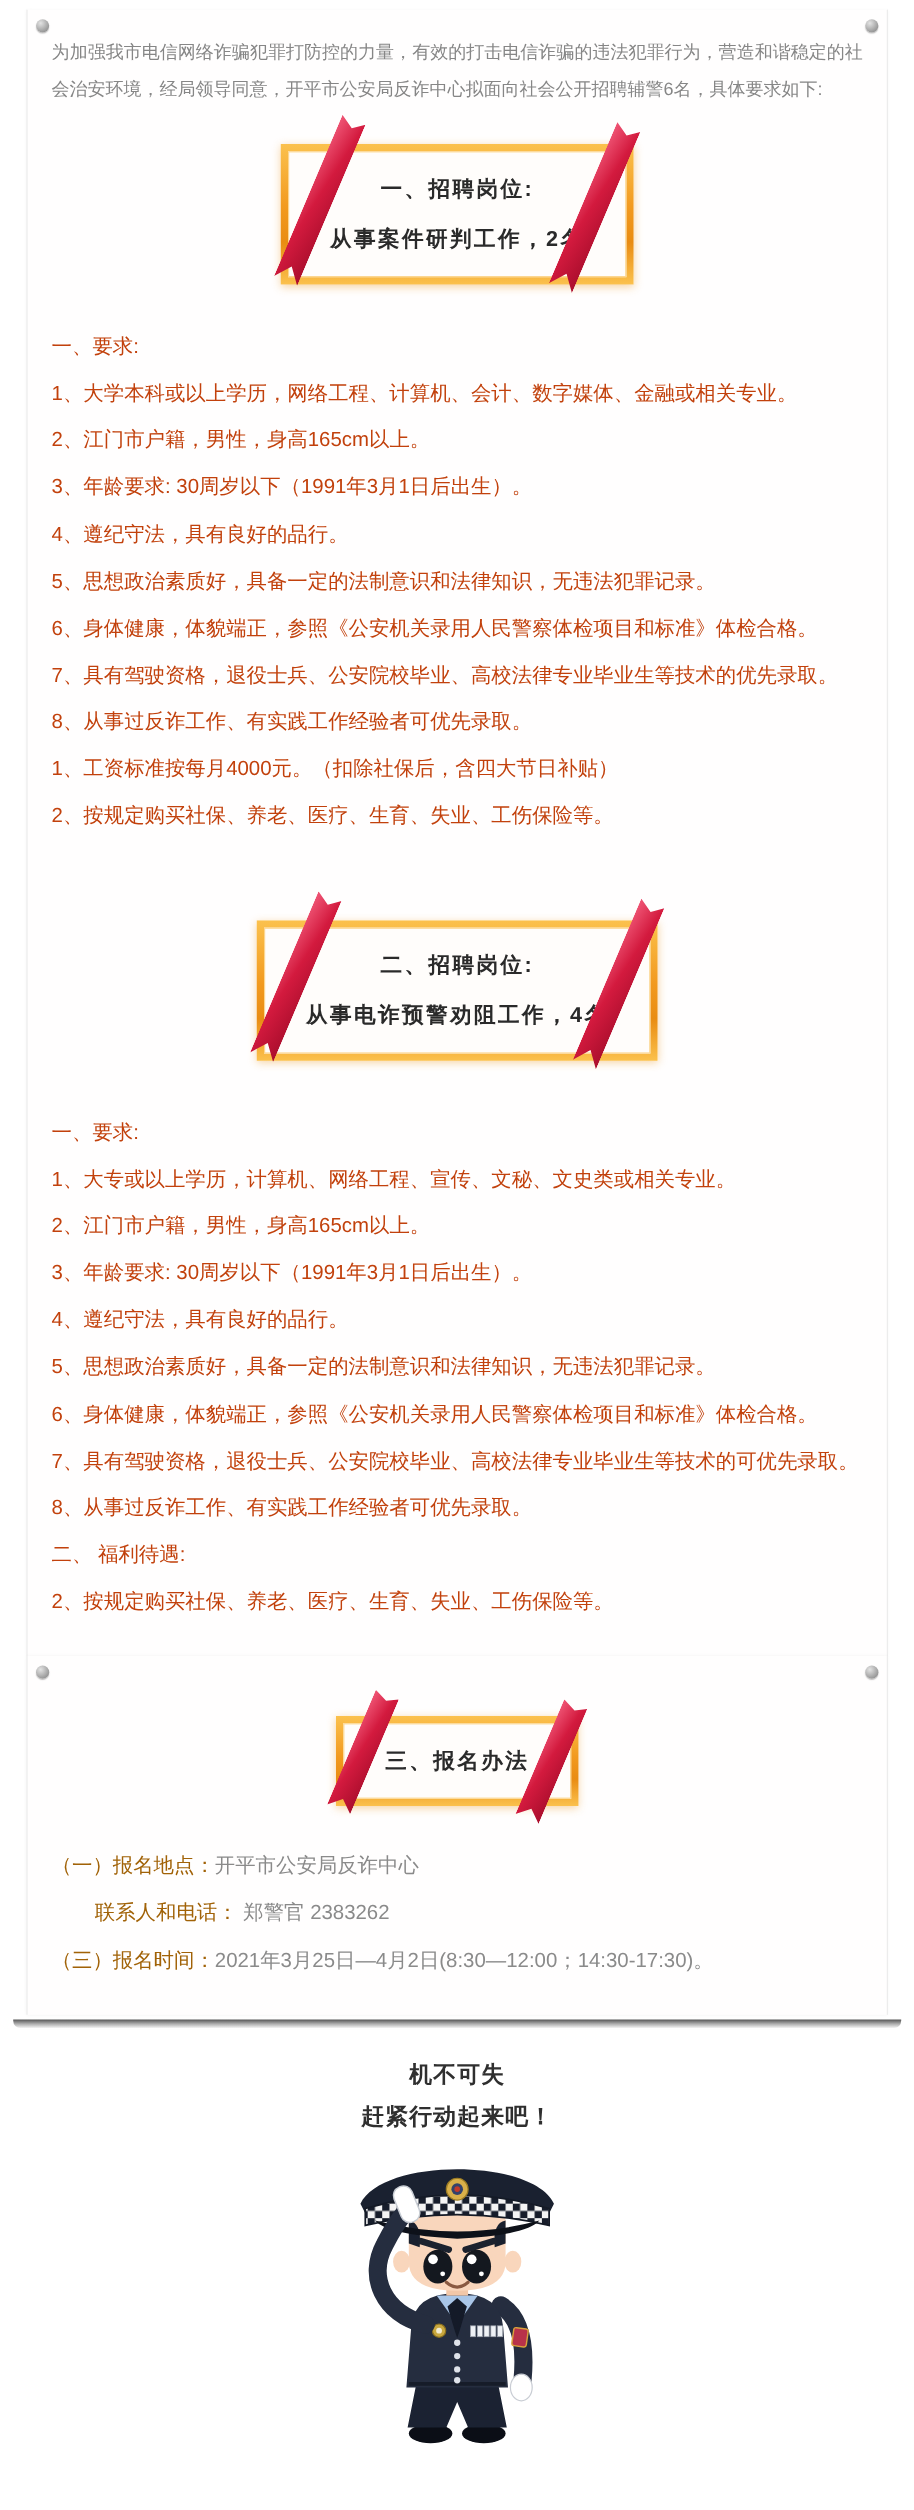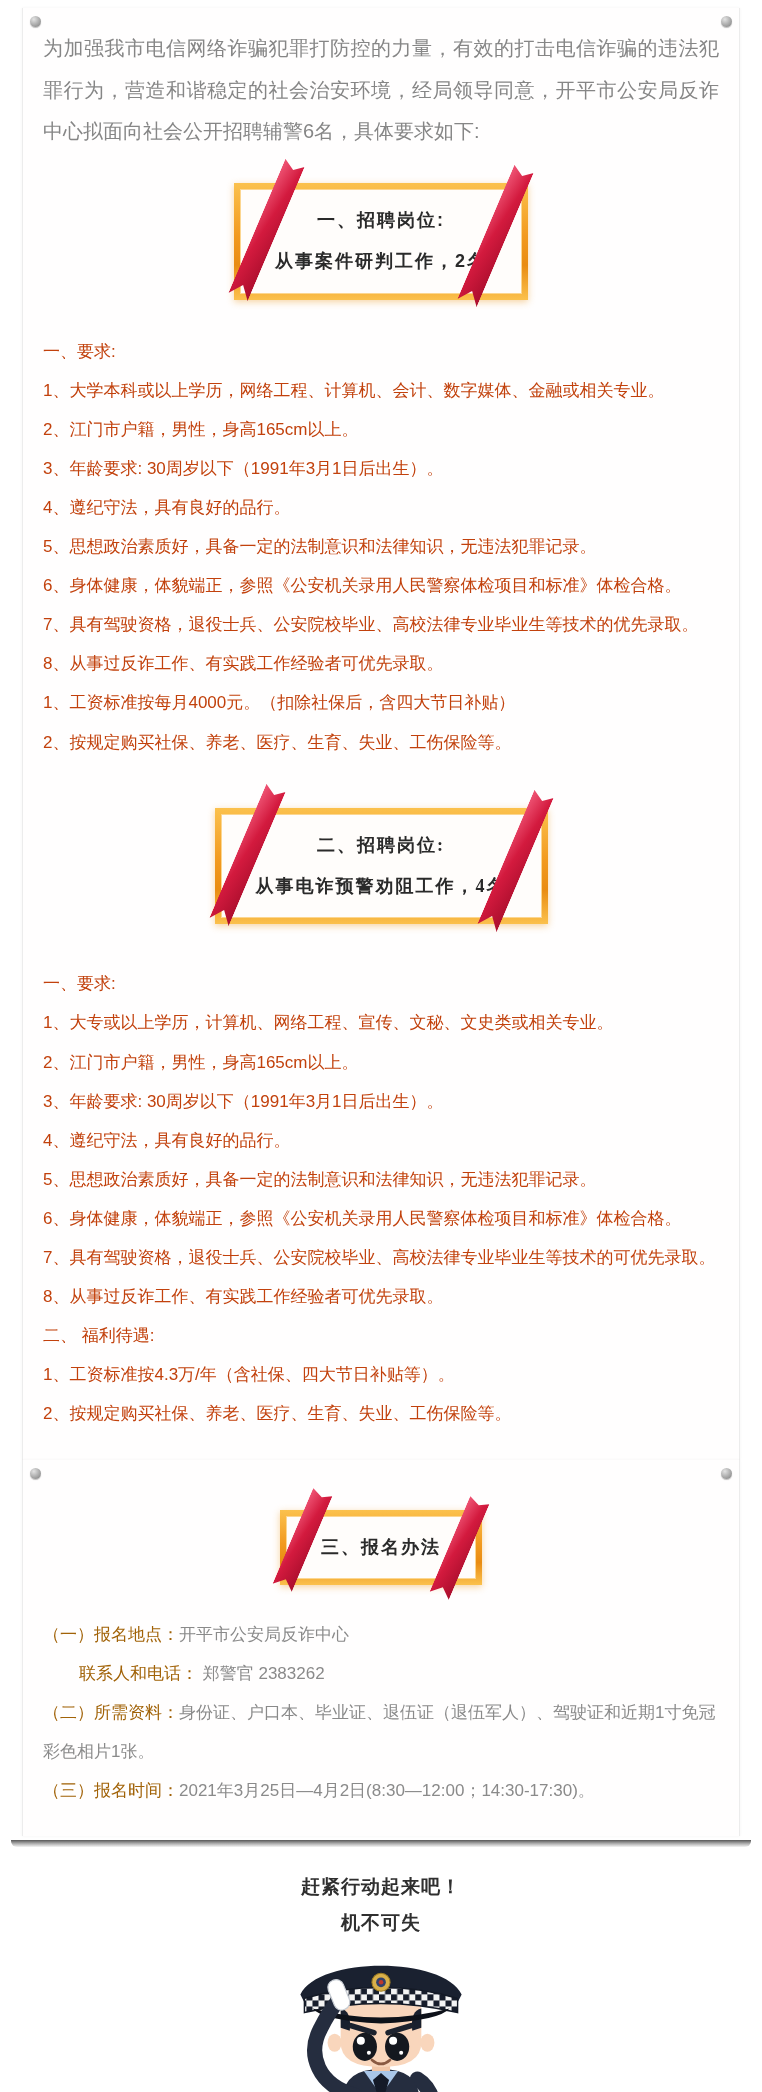--- a/index.html
+++ b/index.html
@@ -38,21 +38,21 @@
     height: 7px;
     margin: 4px auto 0 auto;
     border-radius: 0 0 6px 6px;
     background: linear-gradient(180deg, rgba(40,40,40,0.78) 0%, rgba(90,90,90,0.45) 55%, rgba(160,160,160,0.12) 100%);
     filter: blur(0.4px);
   }
 
   
   .intro {
     color: #868686;
-    font-size: 20px;
+    font-size: 15px;
     line-height: 2.08;
     text-align: justify;
     padding: 6px 6px 0 6px;
   }
   .line {
     color: #c2410c;
     font-size: 17px;
     line-height: 2.3;
     padding: 0 6px;
   }
@@ -142,21 +142,21 @@
       <p class="line">3、年龄要求: 30周岁以下（1991年3月1日后出生）。</p>
       <p class="line">4、遵纪守法，具有良好的品行。</p>
       <p class="line">5、思想政治素质好，具备一定的法制意识和法律知识，无违法犯罪记录。</p>
       <p class="line">6、身体健康，体貌端正，参照《公安机关录用人民警察体检项目和标准》体检合格。</p>
       <p class="line">7、具有驾驶资格，退役士兵、公安院校毕业、高校法律专业毕业生等技术的优先录取。</p>
       <p class="line">8、从事过反诈工作、有实践工作经验者可优先录取。</p>
       <p class="line">1、工资标准按每月4000元。（扣除社保后，含四大节日补贴）</p>
       <p class="line">2、按规定购买社保、养老、医疗、生育、失业、工伤保险等。</p>
     </div>
 
-    <div class="banner banner-lg" style="margin-top:46px;font-family:Liberation Serif, serif;">
+    <div class="banner banner-lg" style="margin-top:68px;">
       <span class="ribbon ribbon-left"></span>
       <span class="ribbon ribbon-right"></span>
       <div class="banner-frame">
         <div class="banner-inner">
           <div class="banner-line">二、招聘岗位:</div>
           <div class="banner-line">从事电诈预警劝阻工作，4名</div>
         </div>
       </div>
     </div>
 
@@ -164,21 +164,20 @@
       <p class="line">一、要求:</p>
       <p class="line">1、大专或以上学历，计算机、网络工程、宣传、文秘、文史类或相关专业。</p>
       <p class="line">2、江门市户籍，男性，身高165cm以上。</p>
       <p class="line">3、年龄要求: 30周岁以下（1991年3月1日后出生）。</p>
       <p class="line">4、遵纪守法，具有良好的品行。</p>
       <p class="line">5、思想政治素质好，具备一定的法制意识和法律知识，无违法犯罪记录。</p>
       <p class="line">6、身体健康，体貌端正，参照《公安机关录用人民警察体检项目和标准》体检合格。</p>
       <p class="line">7、具有驾驶资格，退役士兵、公安院校毕业、高校法律专业毕业生等技术的可优先录取。</p>
       <p class="line">8、从事过反诈工作、有实践工作经验者可优先录取。</p>
       <p class="line">二、 福利待遇:</p>
-      <p class="line">1、工资标准按4.3万/年（含社保、四大节日补贴等）。</p>
       <p class="line">2、按规定购买社保、养老、医疗、生育、失业、工伤保险等。</p>
     </div>
     <div class="gap-lg"></div>
   </div>
 
   <div class="sheet sheet-2">
     <span class="pin pin-tl"></span>
     <span class="pin pin-tr"></span>
 
     <div class="banner banner-sm" style="margin-top:44px;">
@@ -187,30 +186,29 @@
       <div class="banner-frame">
         <div class="banner-inner">
           <div class="banner-line">三、报名办法</div>
         </div>
       </div>
     </div>
 
     <div>
       <p class="apply-line"><span class="lbl">（一）报名地点：</span><span>开平市公安局反诈中心</span></p>
       <p class="apply-line indent"><span class="lbl">联系人和电话：</span><span> 郑警官  2383262</span></p>
-      <p class="apply-line"><span class="lbl">（二）所需资料：</span><span>身份证、户口本、毕业证、退伍证（退伍军人）、驾驶证和近期1寸免冠彩色相片1张。</span></p>
       <p class="apply-line"><span class="lbl">（三）报名时间：</span><span>2021年3月25日—4月2日(8:30—12:00；14:30-17:30)。</span></p>
     </div>
     <div class="gap-lg"></div>
   </div>
   <div class="curl-shadow"></div>
 
   <div class="footer">
+    <div class="footer-line">机不可失</div>
     <div class="footer-line">赶紧行动起来吧！</div>
-    <div class="footer-line">机不可失</div>
 
     <div class="officer-wrap">
       <svg width="230" height="252" viewBox="0 0 220 250" aria-hidden="true">
         <defs>
           <pattern id="checker" x="0" y="0" width="12" height="12" patternUnits="userSpaceOnUse">
             <rect width="12" height="12" fill="#f4f4f4"></rect>
             <rect width="6" height="6" fill="#171d2b"></rect>
             <rect x="6" y="6" width="6" height="6" fill="#171d2b"></rect>
           </pattern>
         </defs>

